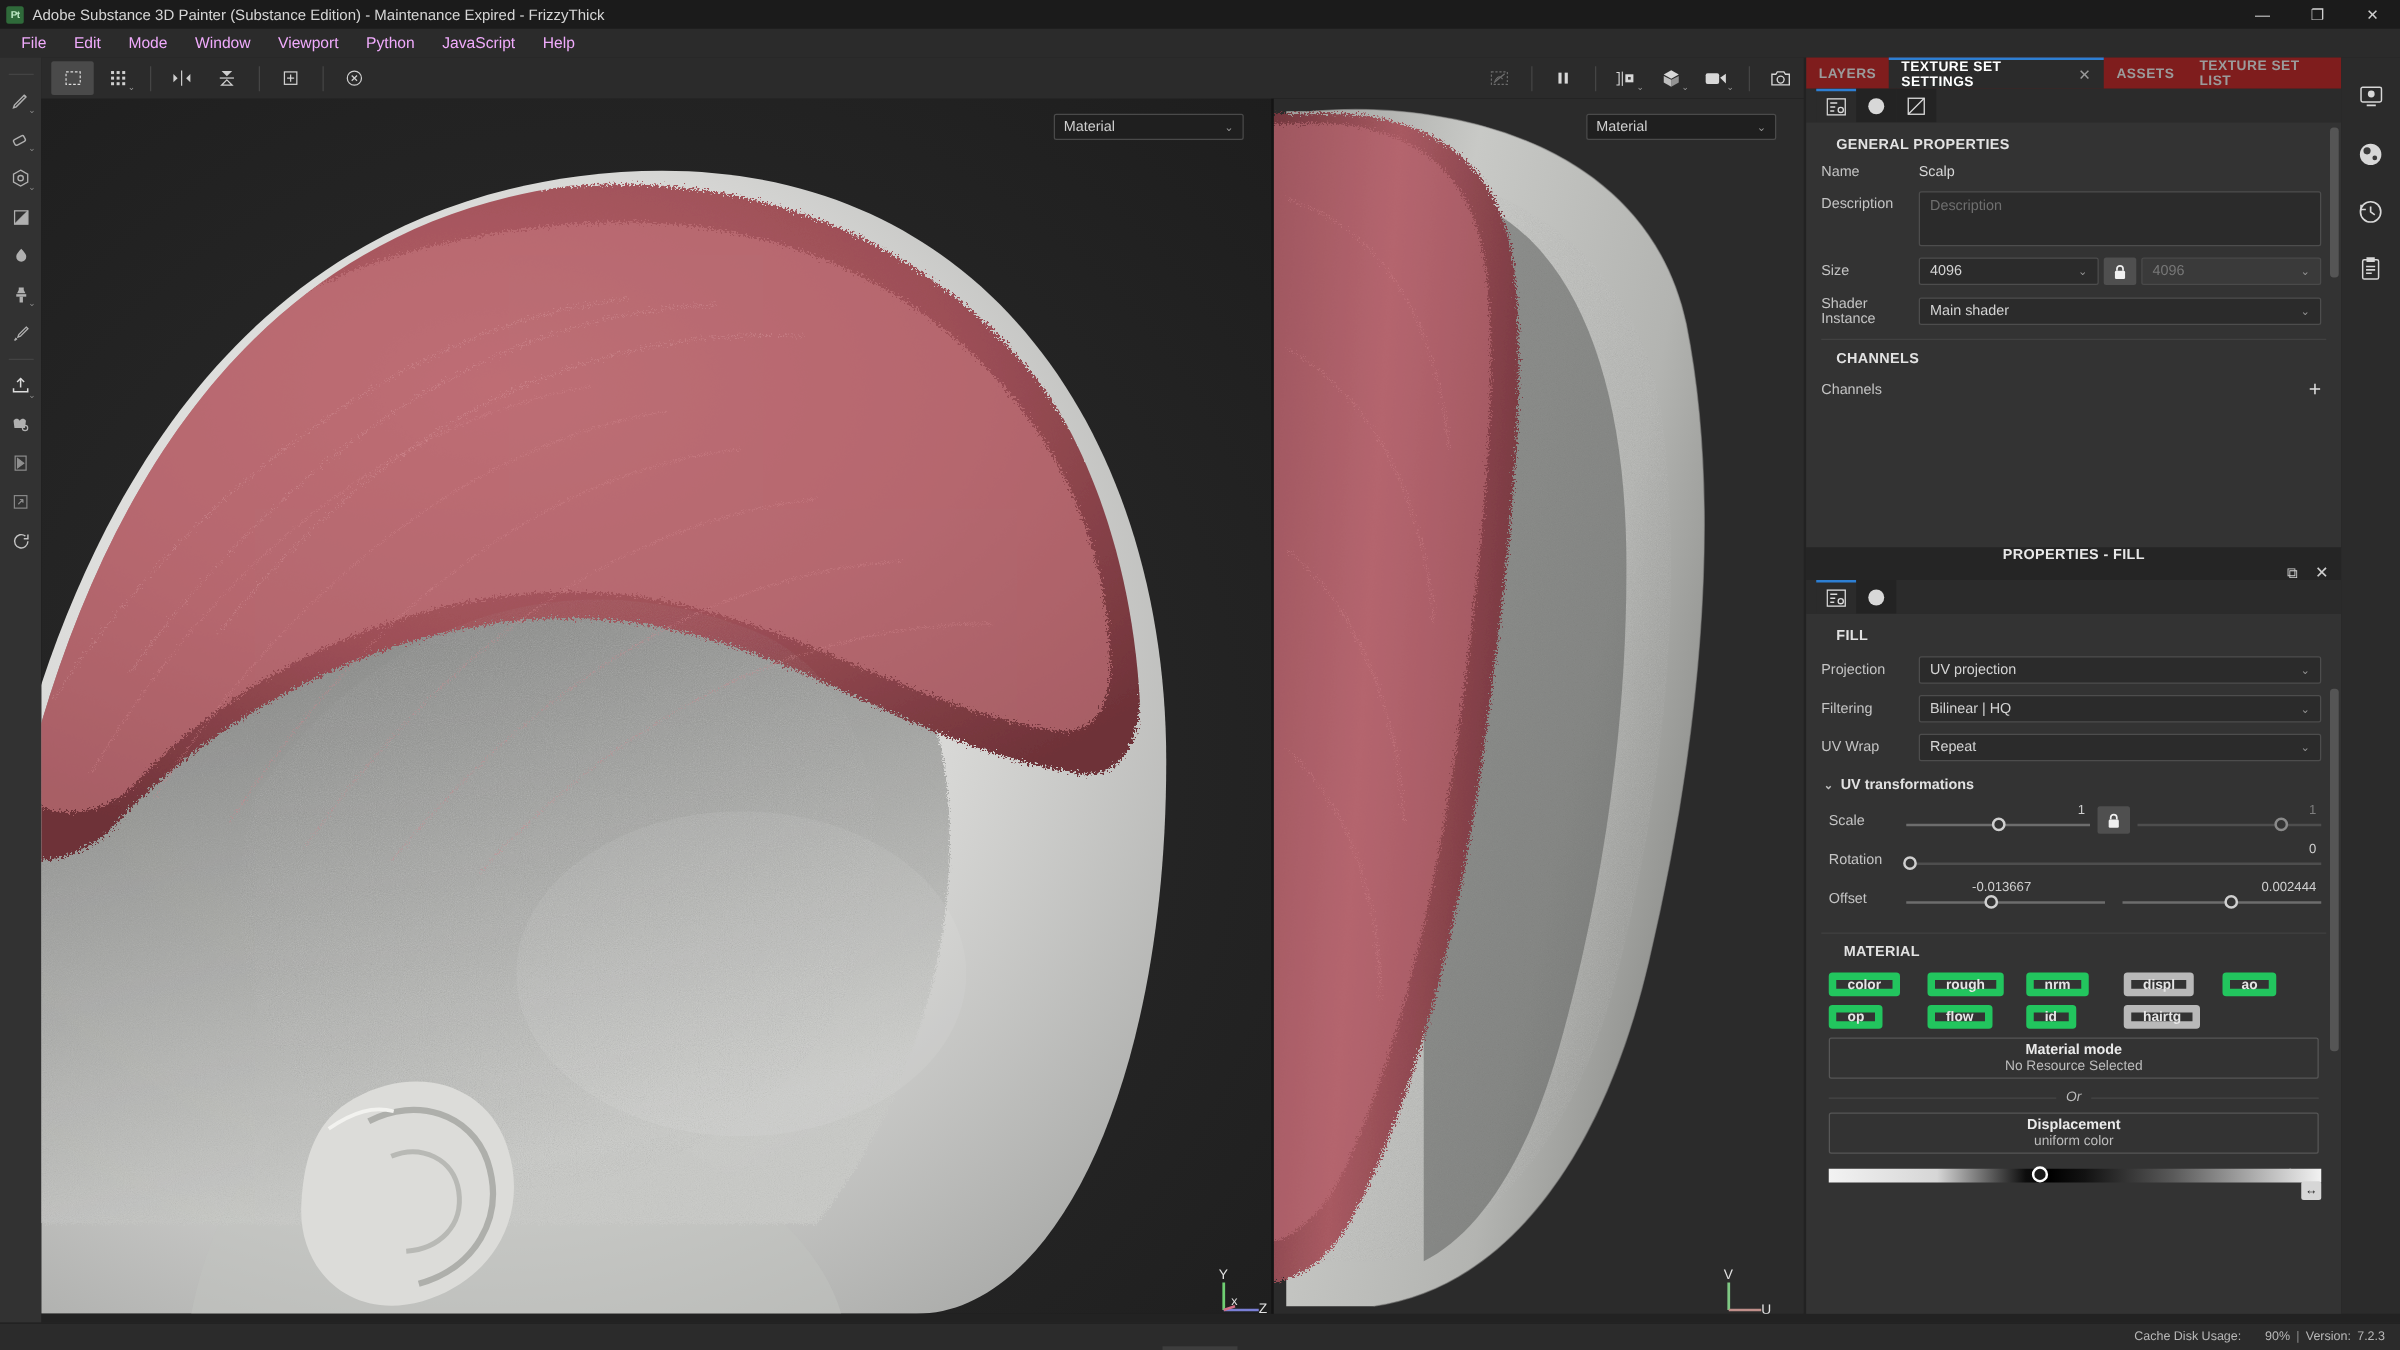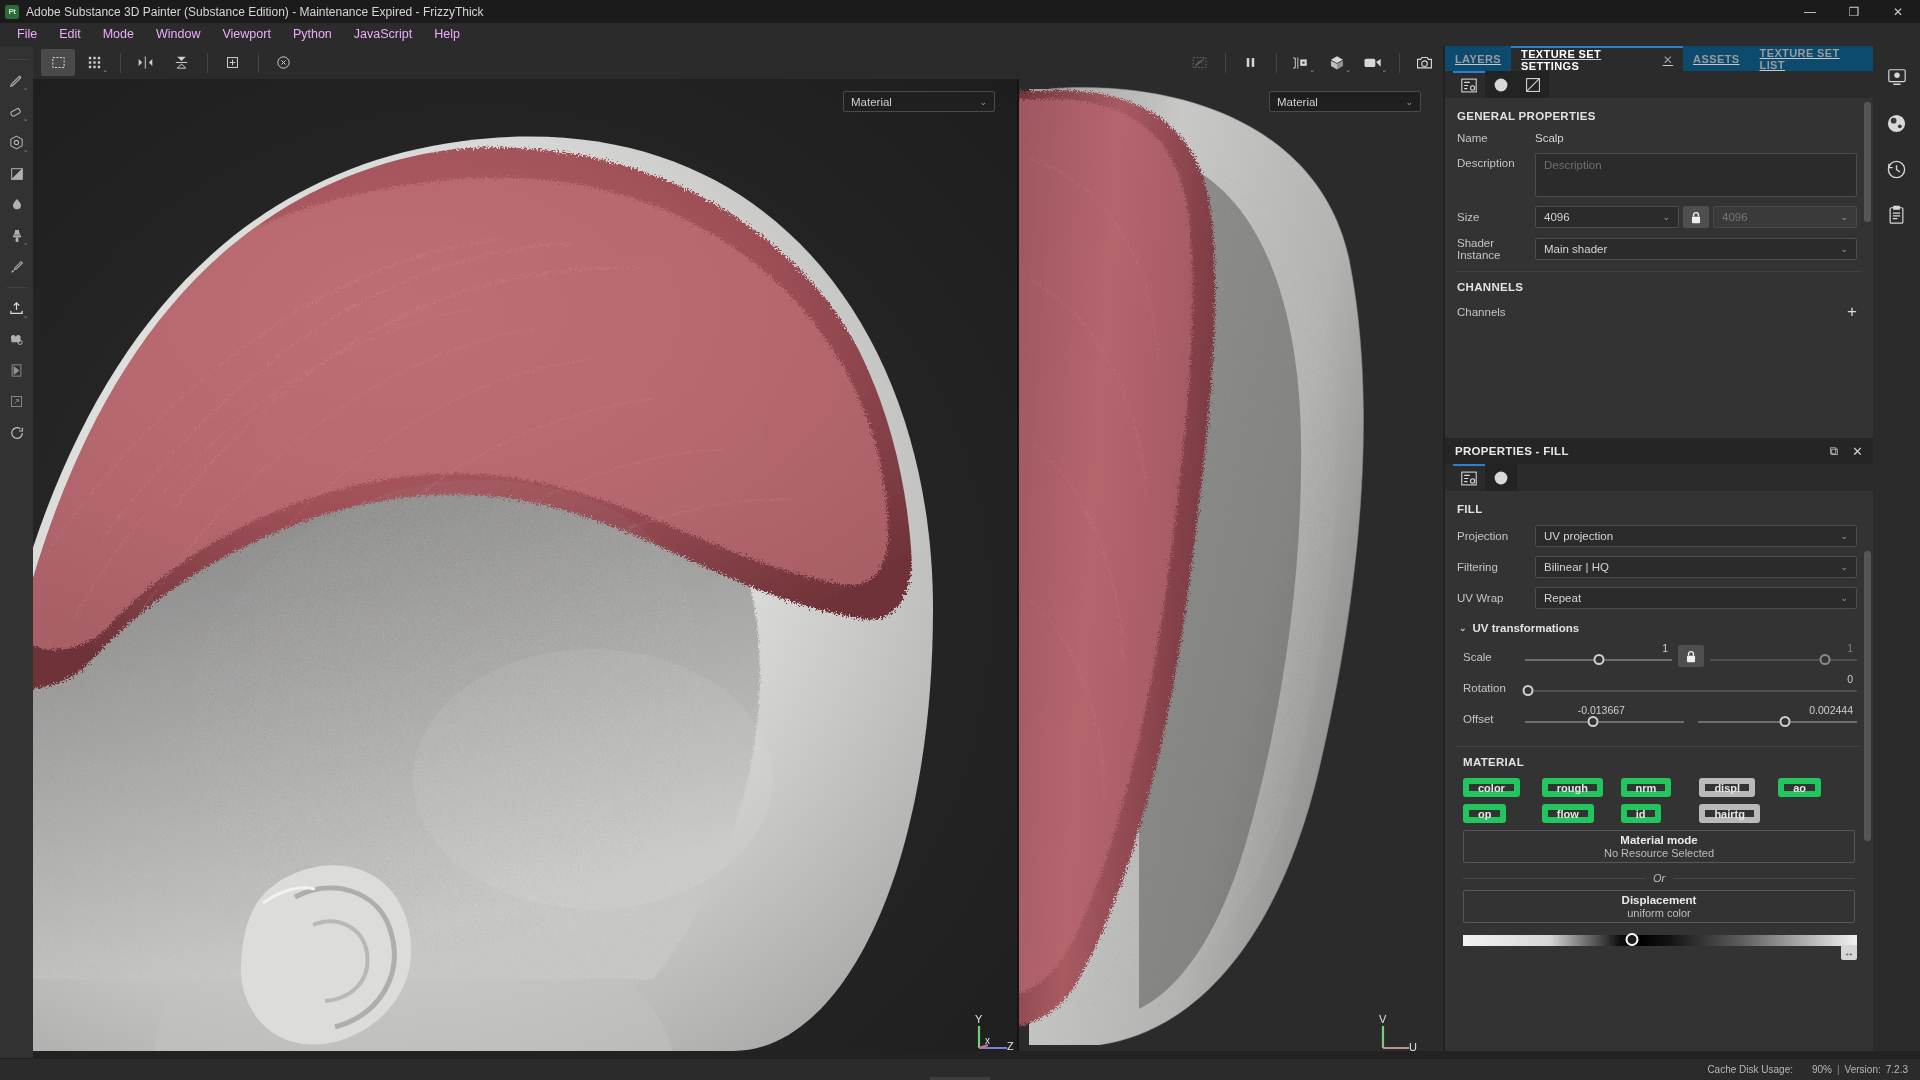--- a/index.html
+++ b/index.html
@@ -95,21 +95,21 @@
     color: #d8d8d8; z-index: 6;
   }
 
   
   .right-panel {
     position: absolute; left: 1445px; top: 46px; width: 428px; height: 1005px;
     background: #2b2b2b;
   }
   .panel-tabs {
     position: absolute; left: 0; top: 0; width: 428px; height: 25px;
-    background: #0c4a6e; display: flex; align-items: stretch; text-decoration: underline;
+    background: #7f1d1d; display: flex; align-items: stretch;
   }
   .ptab {
     display: flex; align-items: center; padding: 0 10px;
     font-size: 11px; font-weight: bold; letter-spacing: 0.4px; color: #9b9b9b;
     position: relative;
   }
   .ptab.active { background: #2b2b2b; color: #ffffff; border-top: 2px solid #2d7fd3; }
   .ptab .tab-close { margin-left: 8px; font-size: 12px; color: #9b9b9b; font-weight: normal; }
 
   .sub-tabs {
@@ -123,20 +123,21 @@
   .stab.active { border-top: 2px solid #2d7fd3; background: #2b2b2b; }
   .stab.dim { background: #232323; }
 
   .tss-body {
     position: absolute; left: 0; top: 52px; width: 428px; height: 340px;
     background: #333333; overflow: hidden;
   }
   .section-title {
     font-size: 11.5px; font-weight: bold; color: #e2e2e2; letter-spacing: 0.3px;
     padding: 12px 0 10px 12px;
+    margin-left: 12px;
   }
   .prop-row {
     display: flex; align-items: center; padding: 0 16px 0 12px; margin-bottom: 9px;
   }
   .prop-label { width: 78px; font-size: 11.5px; color: #c4c4c4; flex-shrink: 0; }
   .field {
     flex: 1; height: 22px; background: #2b2b2b; border: 1px solid #4d4d4d;
     border-radius: 2px; display: flex; align-items: center; padding: 0 8px;
     font-size: 11.5px; color: #d4d4d4;
   }
@@ -162,20 +163,21 @@
   }
 
   
   .props-fill {
     position: absolute; left: 0; top: 392px; width: 428px; height: 613px;
     background: #2b2b2b;
   }
   .pf-header {
     height: 26px; display: flex; align-items: center; padding: 0 10px;
     background: #252525;
+    flex-direction: column;
   }
   .pf-title { font-size: 11.5px; font-weight: bold; color: #e8e8e8; letter-spacing: 0.3px; }
   .pf-header-actions { margin-left: auto; display: flex; align-items: center; gap: 14px; }
   .pf-body { position: absolute; left: 0; top: 53px; right: 0; bottom: 0; background: #333333; overflow: hidden; }
 
   .slider-row { display: flex; align-items: flex-start; padding: 0 16px 0 18px; margin-bottom: 3px; }
   .slider-label { width: 62px; font-size: 11.5px; color: #c4c4c4; padding-top: 9px; flex-shrink: 0; }
   .slider-group { flex: 1; display: flex; align-items: center; }
   .slider-wrap { position: relative; flex: 1; height: 28px; }
   .slider-val {

